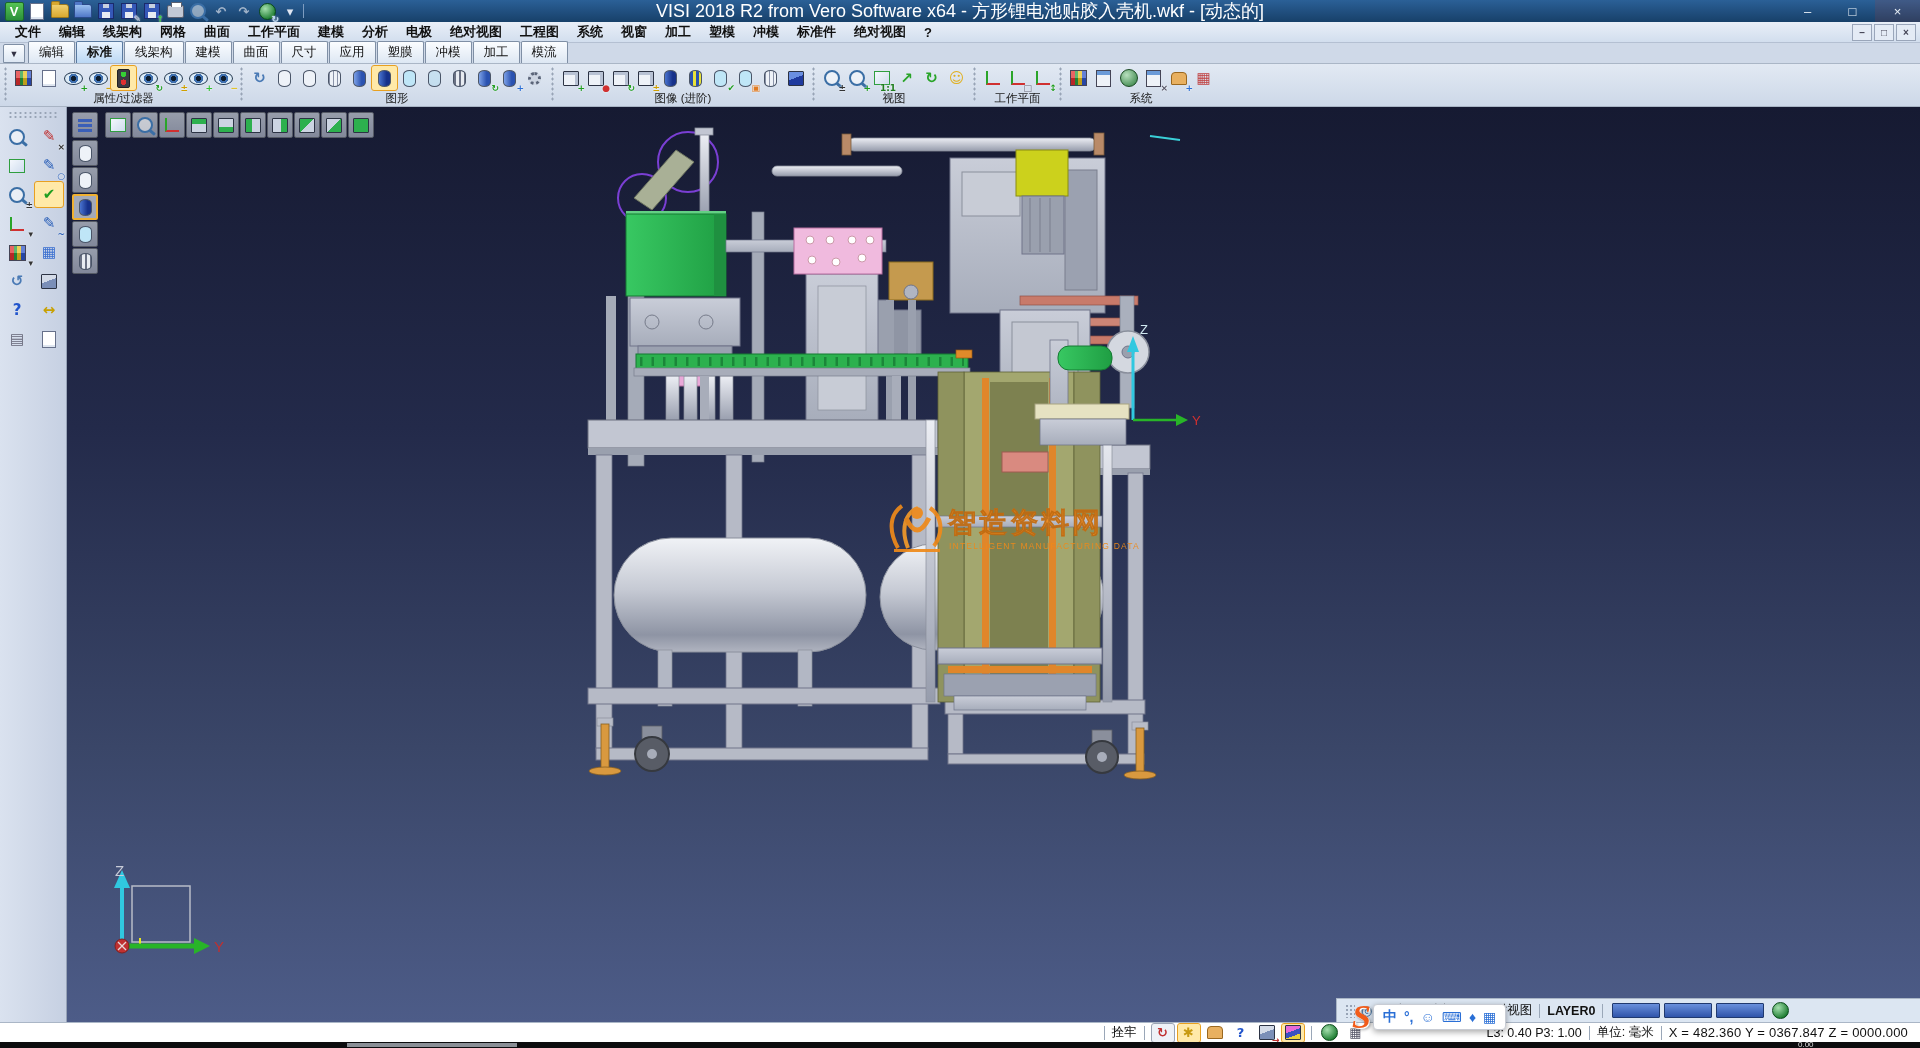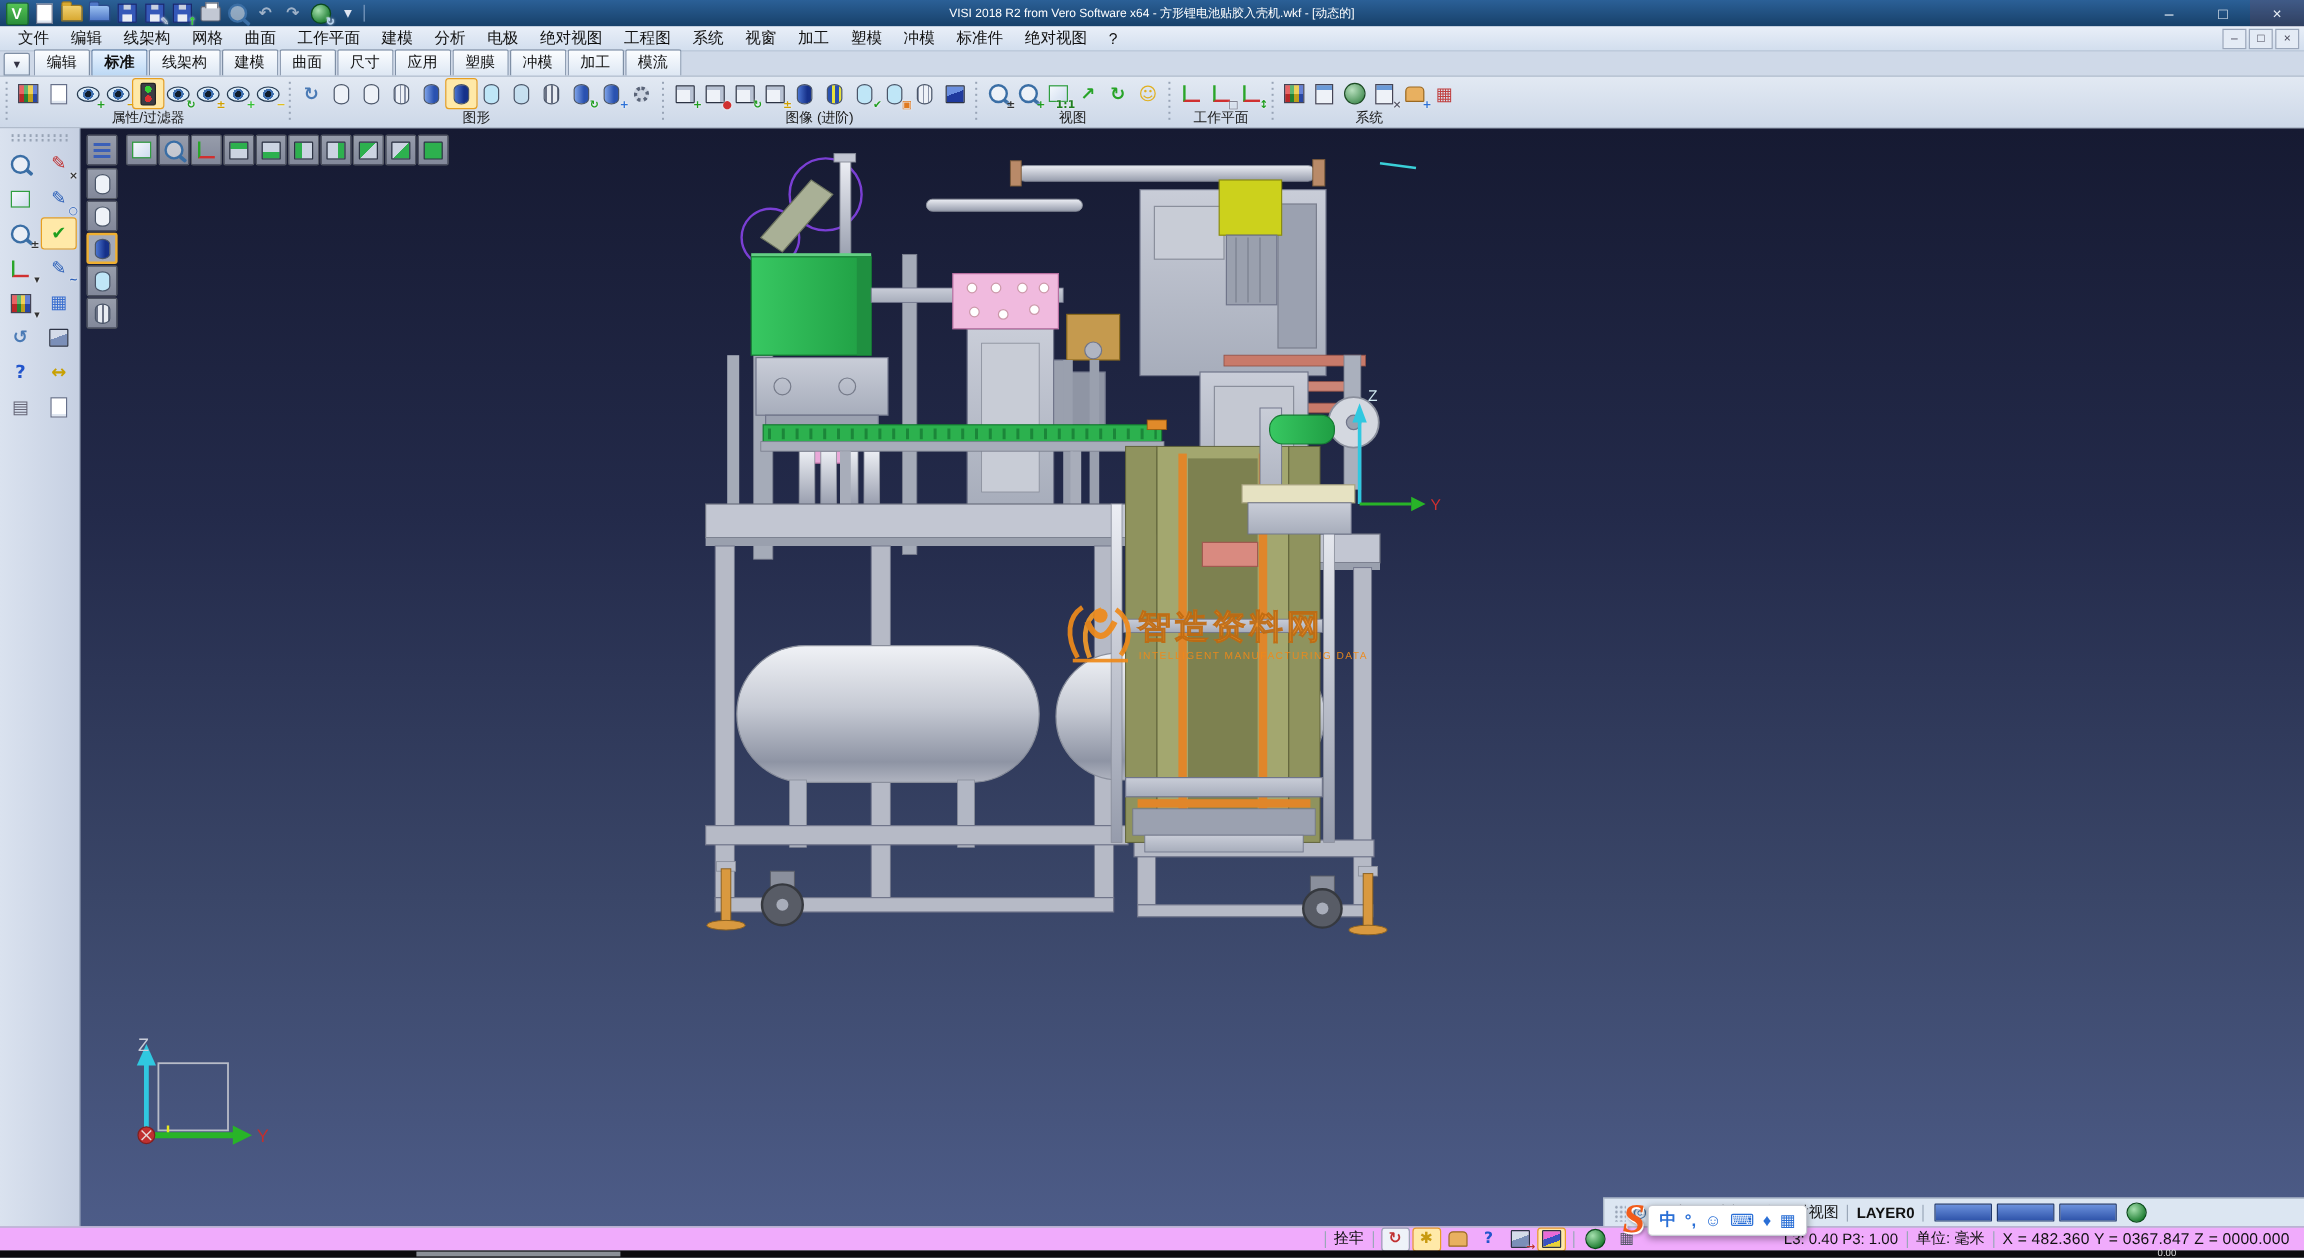--- a/index.html
+++ b/index.html
@@ -8,30 +8,30 @@
        -webkit-font-smoothing:antialiased;}
   #app{position:absolute;inset:0;background:#cfd9e8;}
 
   
   .titlebar{position:absolute;left:0;top:0;right:0;height:22px;
     background:linear-gradient(#2b6097,#174069);display:flex;align-items:center;color:#fff;}
   .qat{display:flex;align-items:center;gap:3px;padding-left:4px;height:22px;}
   .qat .icon{width:20px;height:19px;}
   .qat .g{font-size:13px;}
   .qsep{width:1px;height:14px;background:#7d9cc0;margin-left:3px;}
-  .title{position:absolute;left:0;right:0;text-align:center;font-size:10px;color:#fff;pointer-events:none;}
+  .title{position:absolute;left:0;right:0;text-align:center;font-size:18px;color:#fff;pointer-events:none;}
   .wctrls{margin-left:auto;display:flex;height:22px;z-index:3;}
   .wbtn{width:45px;height:22px;display:flex;align-items:center;justify-content:center;
     color:#eaf1f8;font-size:13px;}
   .wbtn:last-child{background:rgba(190,60,50,.15);}
 
   
   .menubar{position:absolute;left:0;top:22px;right:0;height:21px;
     background:linear-gradient(#e9eff8,#d2deee);border-bottom:1px solid #b4c0d2;
-    display:flex;align-items:center;padding-left:6px;box-sizing:border-box;}
+    display:flex;align-items:center;padding-left:6px;box-sizing:border-box;font-weight:bold;}
   .mitem{padding:0 9px;color:#111;font-size:13px;}
   .childctrls{margin-left:auto;display:flex;margin-right:4px;}
   .cbtn{width:18px;height:15px;border:1px solid #9aa6ba;background:#e4ebf5;color:#445;
     font-size:10px;display:flex;align-items:center;justify-content:center;margin-left:2px;}
 
   
   .tabbar{position:absolute;left:0;top:43px;right:0;height:21px;background:#cfd9e8;
     display:flex;align-items:flex-end;padding:0 0 0 3px;border-bottom:1px solid #aab6c6;box-sizing:border-box;}
   .tab{border:1px solid #7f8fa5;border-bottom:none;background:linear-gradient(#fbfdff,#dde7f3);
     padding:2px 10px 2px;font-size:12.5px;margin-right:1px;border-radius:2px 2px 0 0;color:#111;flex:none;}
@@ -130,21 +130,21 @@
 
   
   .srow1{position:absolute;right:0;bottom:0;width:584px;height:24px;background:#dce6f2;
     border-top:1px solid #aab6c6;border-left:1px solid #aab6c6;display:flex;align-items:center;
     padding:0 8px;box-sizing:border-box;font-size:12.5px;color:#111;}
   .srow1 b{font-size:12.5px;}
   .sgrip{width:10px;height:14px;margin-right:6px;
     background-image:radial-gradient(circle,#98a4b6 1px,transparent 1.2px);background-size:4px 4px;}
   .ssep{width:1px;height:14px;background:#9aa7b8;margin:0 7px;flex:none;}
   .swatches{display:flex;gap:4px;align-items:center;margin-left:2px;}
-  .srow2{position:absolute;left:0;right:0;bottom:6px;height:20px;background:#f0abfc;
+  .srow2{position:absolute;left:0;right:0;bottom:6px;height:20px;background:#ffffff;
     border-top:1px solid #aab6c6;display:flex;align-items:center;font-size:12.5px;color:#111;
     padding-right:12px;box-sizing:border-box;}
   .srow2 .icon{width:22px;height:18px;}
   .srow2 .g{font-size:13px;}
   .f1{flex:1;}
   .irow{display:inline-flex;gap:4px;align-items:center;}
   .coords{font-size:13px;letter-spacing:.2px;}
 
   
   .ime{position:absolute;left:1352px;top:998px;display:flex;align-items:center;z-index:9;}

